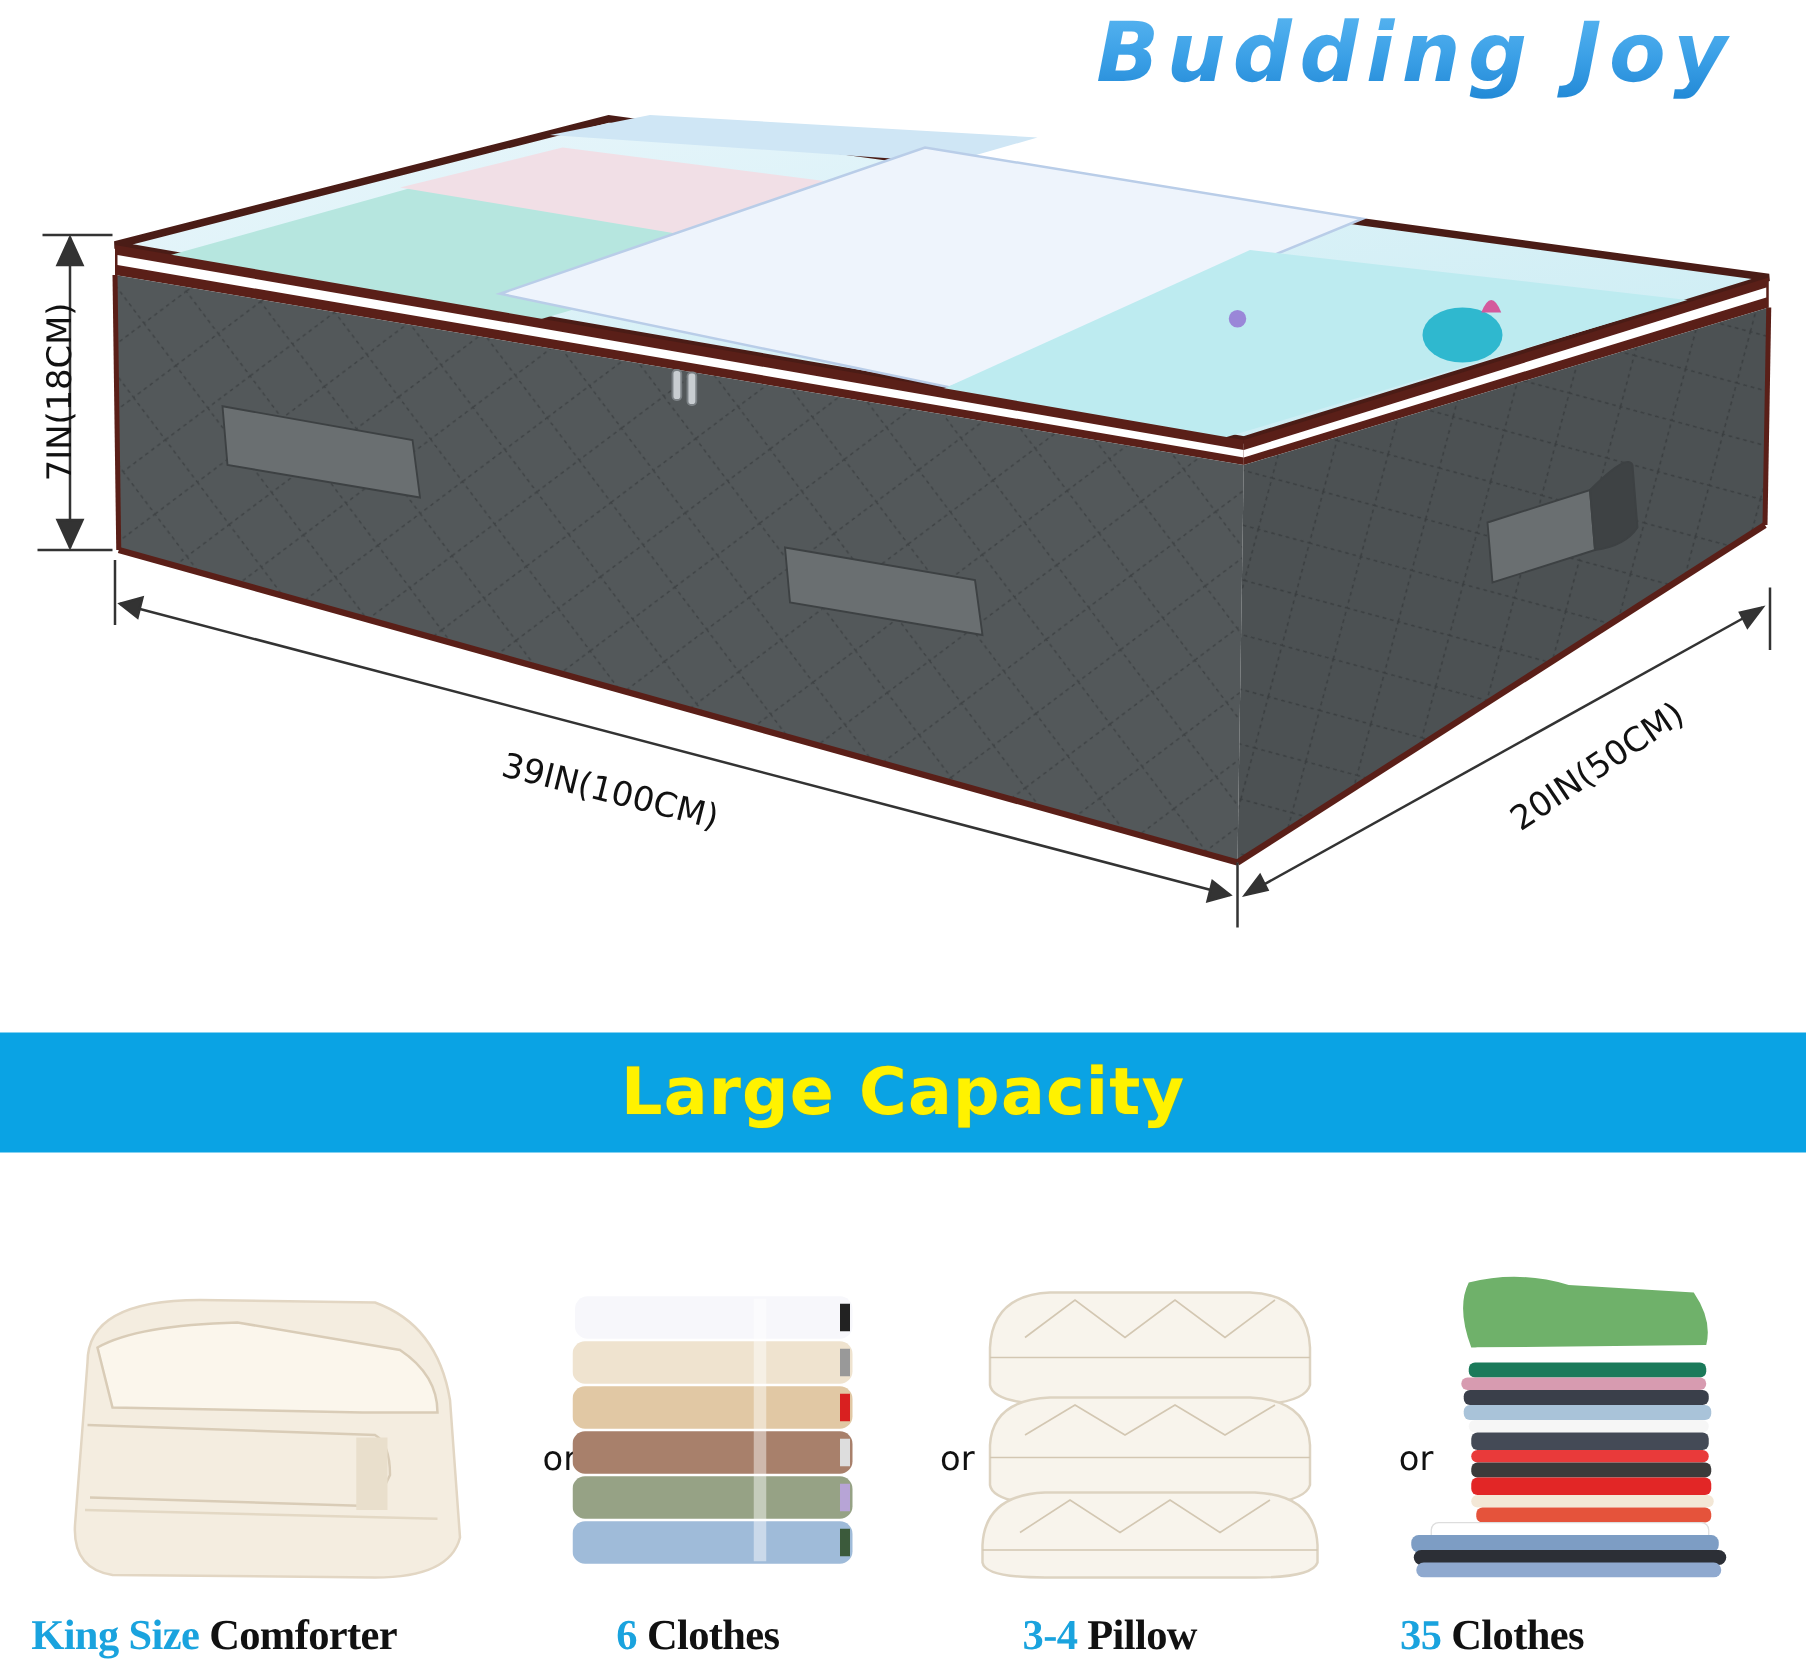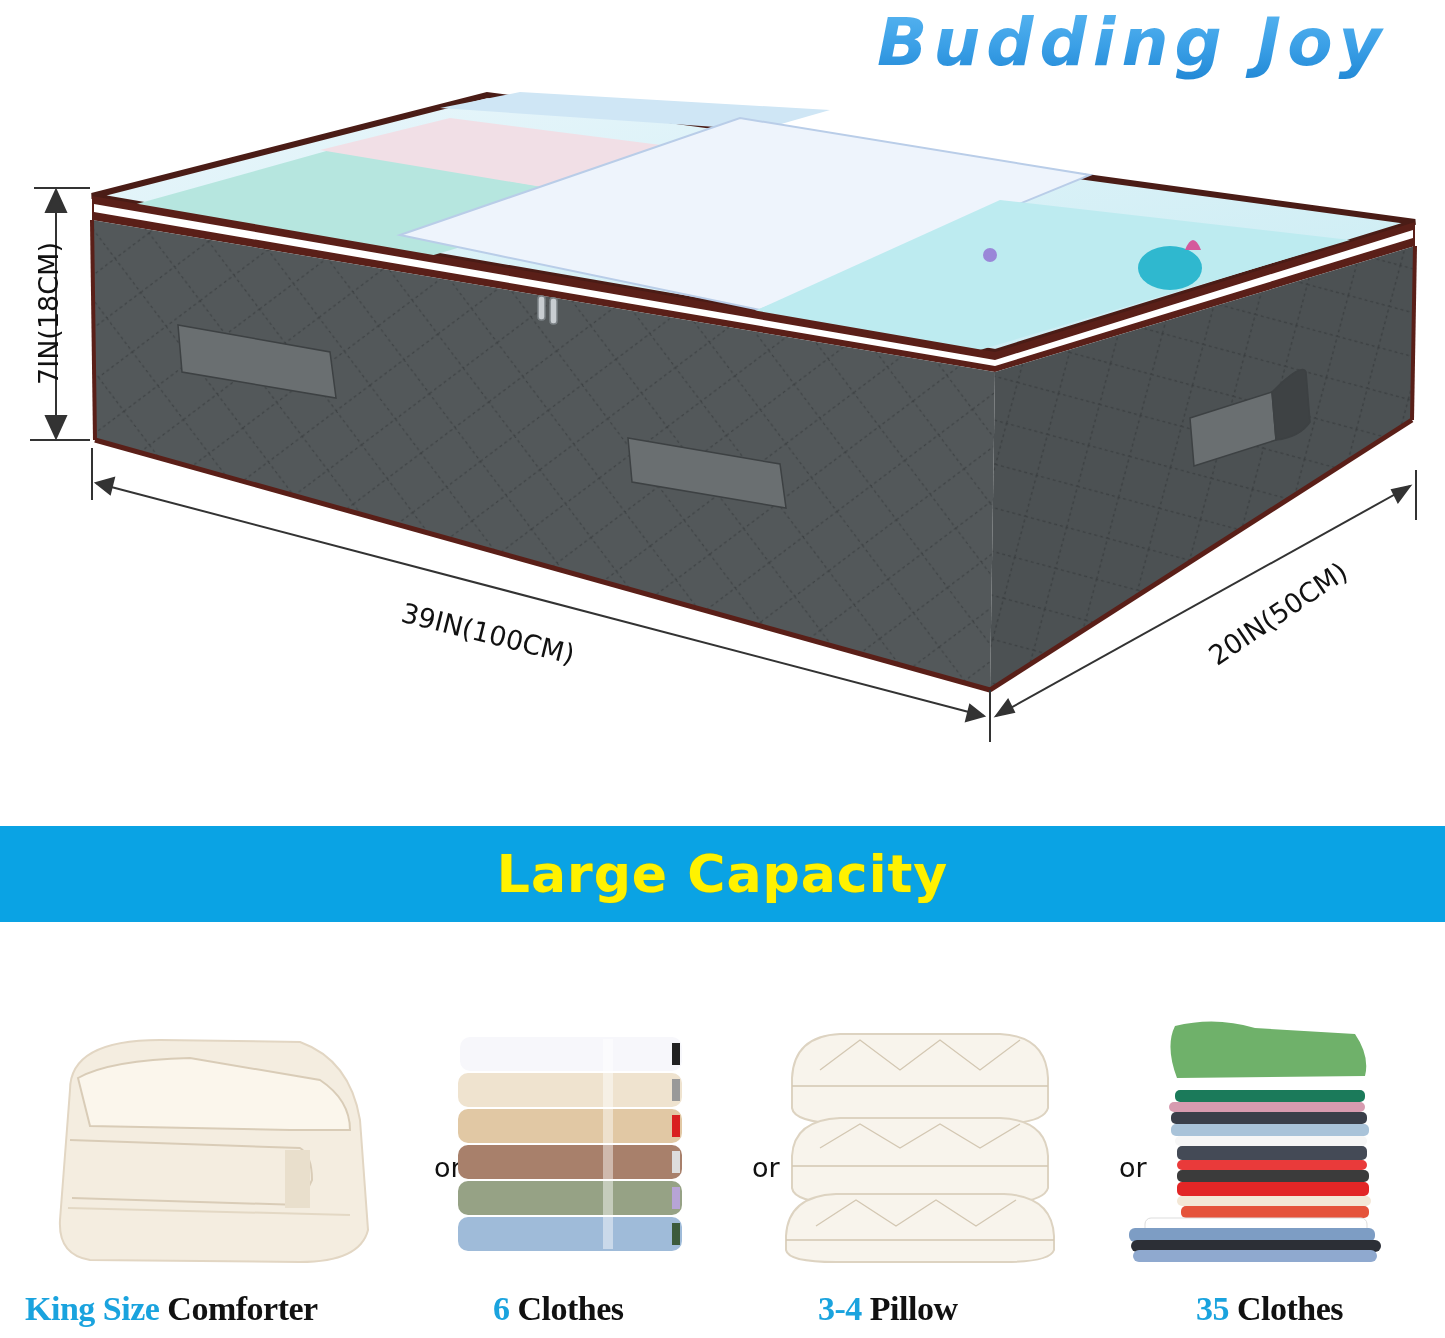--- a/index.html
+++ b/index.html
@@ -204,16 +204,16 @@
   <span class="name">Comforter</span>
 </div>
 <div class="caption" style="left:493px">
   <span class="qty">6</span>
   <span class="name">Clothes</span>
 </div>
 <div class="caption" style="left:818px">
   <span class="qty">3-4</span>
   <span class="name">Pillow</span>
 </div>
-<div class="caption" style="left:1196px">
+<div class="caption" style="left:1120px">
   <span class="qty">35</span>
   <span class="name">Clothes</span>
 </div>
 
 </body></html>

